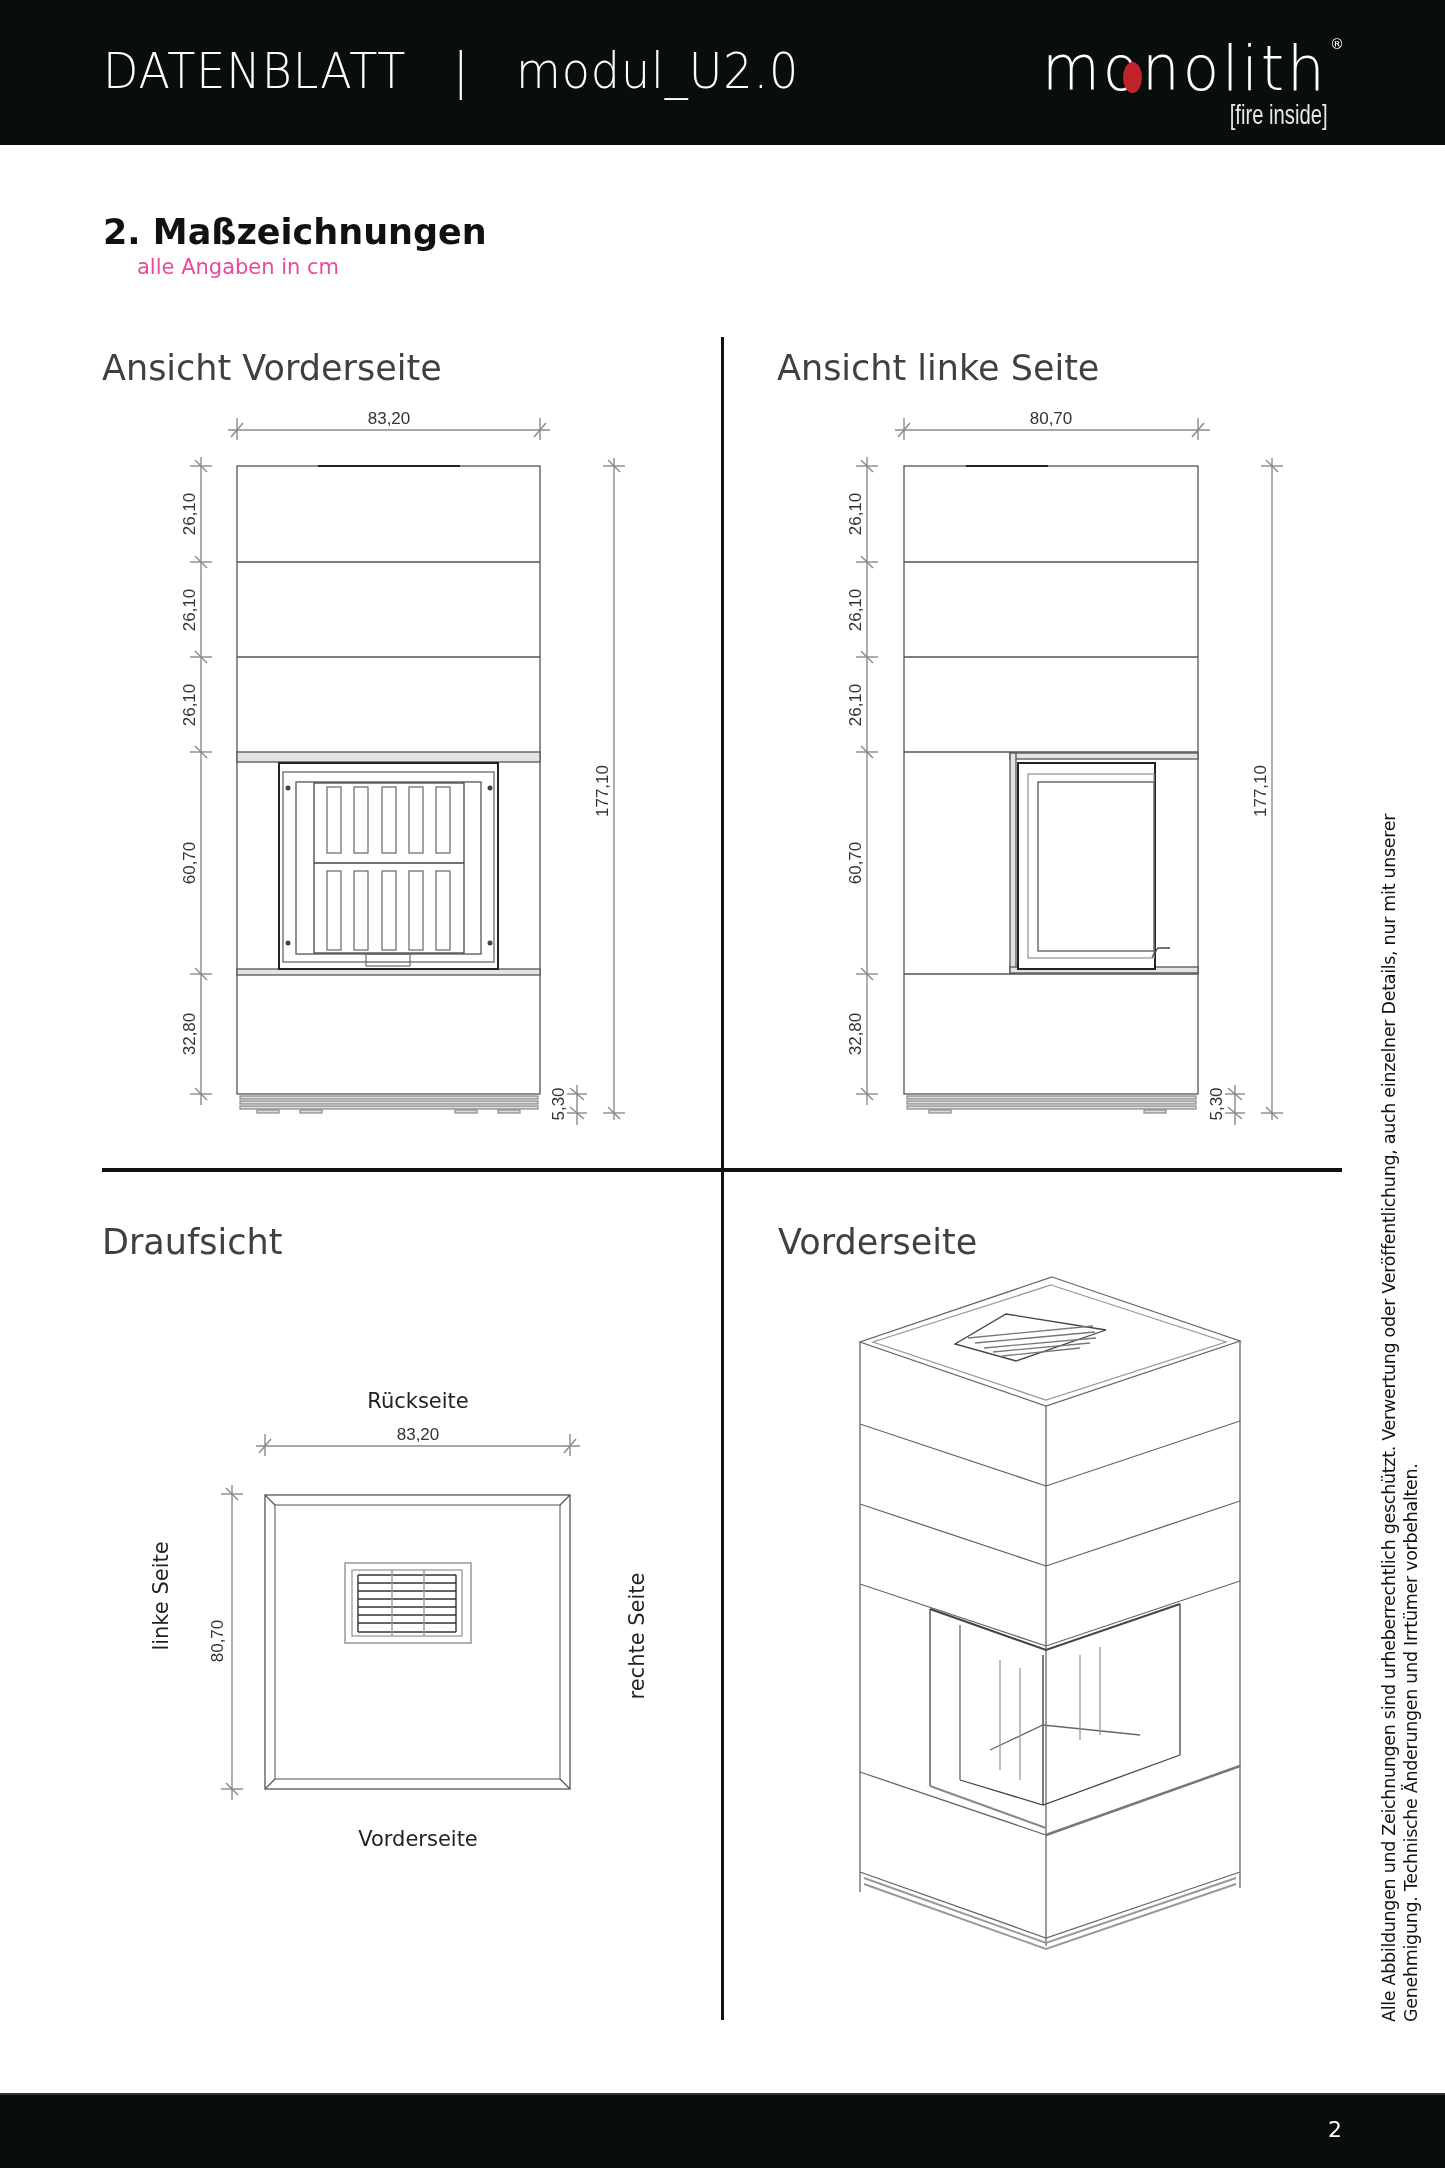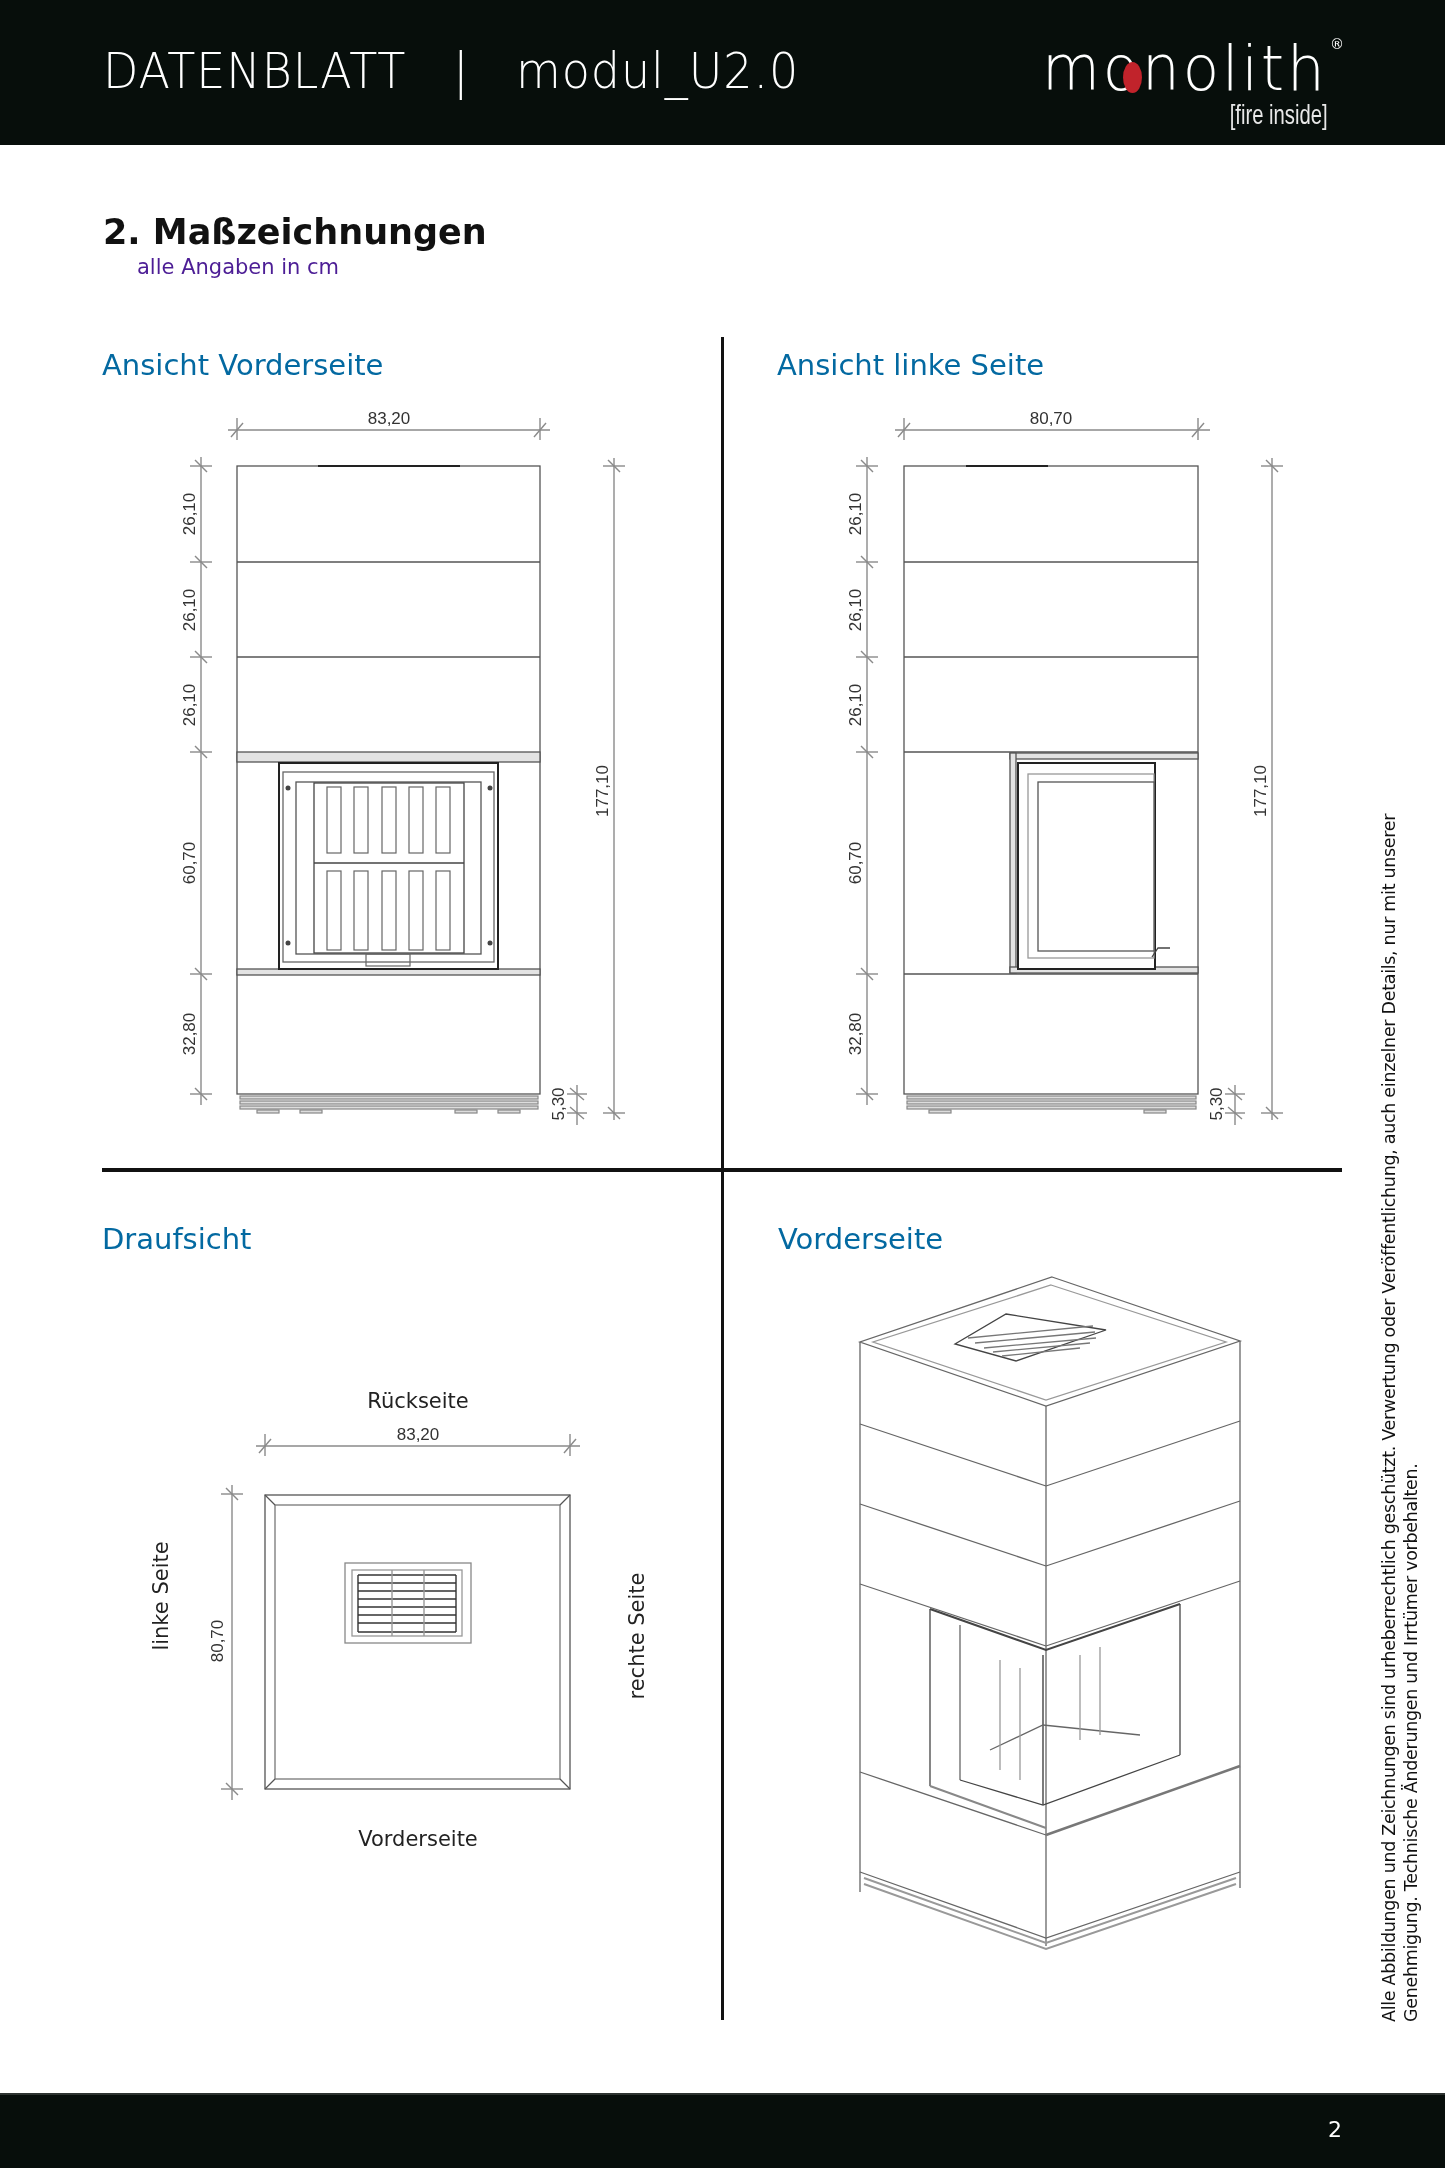--- a/index.html
+++ b/index.html
@@ -12,22 +12,22 @@
   .logo-word { position:absolute; right:22px; top:0; font-size:62px; color:#fff; letter-spacing:3px;
                font-family:"DejaVu Sans", sans-serif; font-weight:300; transform:scaleX(0.96); transform-origin:right center; }
   .logo-dot { position:absolute; left:73px; top:30px; width:19px; height:31px; border-radius:50%; background:#c1232b; }
   .logo-reg { position:absolute; right:6px; top:4px; font-size:14px; color:#fff; }
   .logo-tag { position:absolute; right:22px; top:68px; font-size:27px; color:#e8e8e8; font-family:"Liberation Sans Narrow","Liberation Sans", sans-serif;
               transform:scaleX(0.75); transform-origin:right center; }
   .footer { position:absolute; left:0; top:2093px; width:1445px; height:75px; background:#070e0b; border-top:2px solid #2d3330; }
   .page-num { position:absolute; left:1328px; top:22px; font-size:22px; color:#fff; }
 
   .section-title { position:absolute; left:103px; top:212px; font-size:35px; font-weight:bold; }
-  .section-sub { position:absolute; left:137px; top:255px; font-size:21px; color:#4c1d95; }
-  .view-label { position:absolute; font-size:29px; color:#0369a1; font-weight:normal; }
+  .section-sub { position:absolute; left:137px; top:255px; font-size:21px; color:#ec4899; }
+  .view-label { position:absolute; font-size:35px; color:#404040; font-weight:normal; }
 
   .vdiv { position:absolute; left:721px; top:337px; width:3px; height:1683px; background:#111; }
   .hdiv { position:absolute; left:102px; top:1168px; width:1240px; height:4px; background:#111; }
 
   svg { position:absolute; overflow:visible; }
   .dim { font-family:"Liberation Sans", sans-serif; font-size:17px; fill:#333; }
   .lab { font-family:"DejaVu Sans", sans-serif; font-size:21px; fill:#222; }
   .side-note { position:absolute; left:1378px; top:2022px; width:1220px; transform:rotate(-90deg); transform-origin:left top;
                font-size:17.5px; line-height:22px; color:#111; font-family:"DejaVu Sans", sans-serif; letter-spacing:-0.3px; }
 </style>

